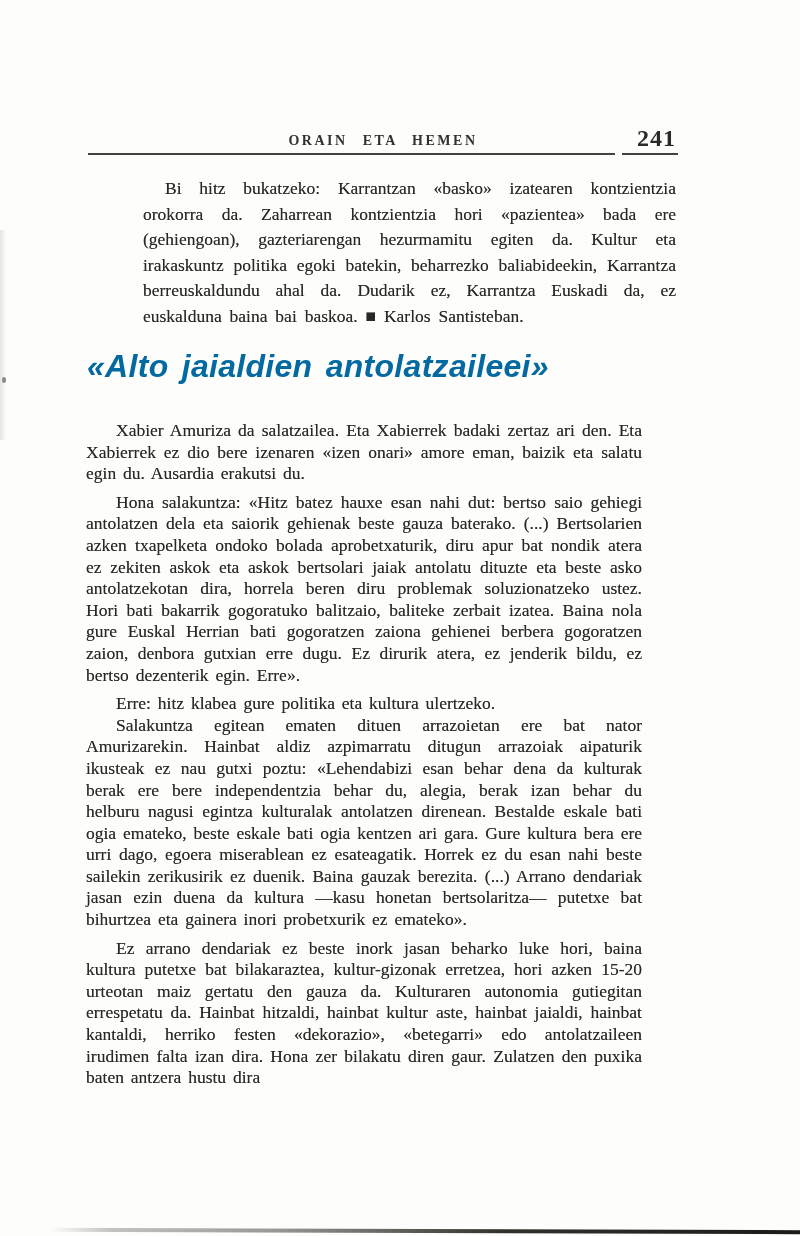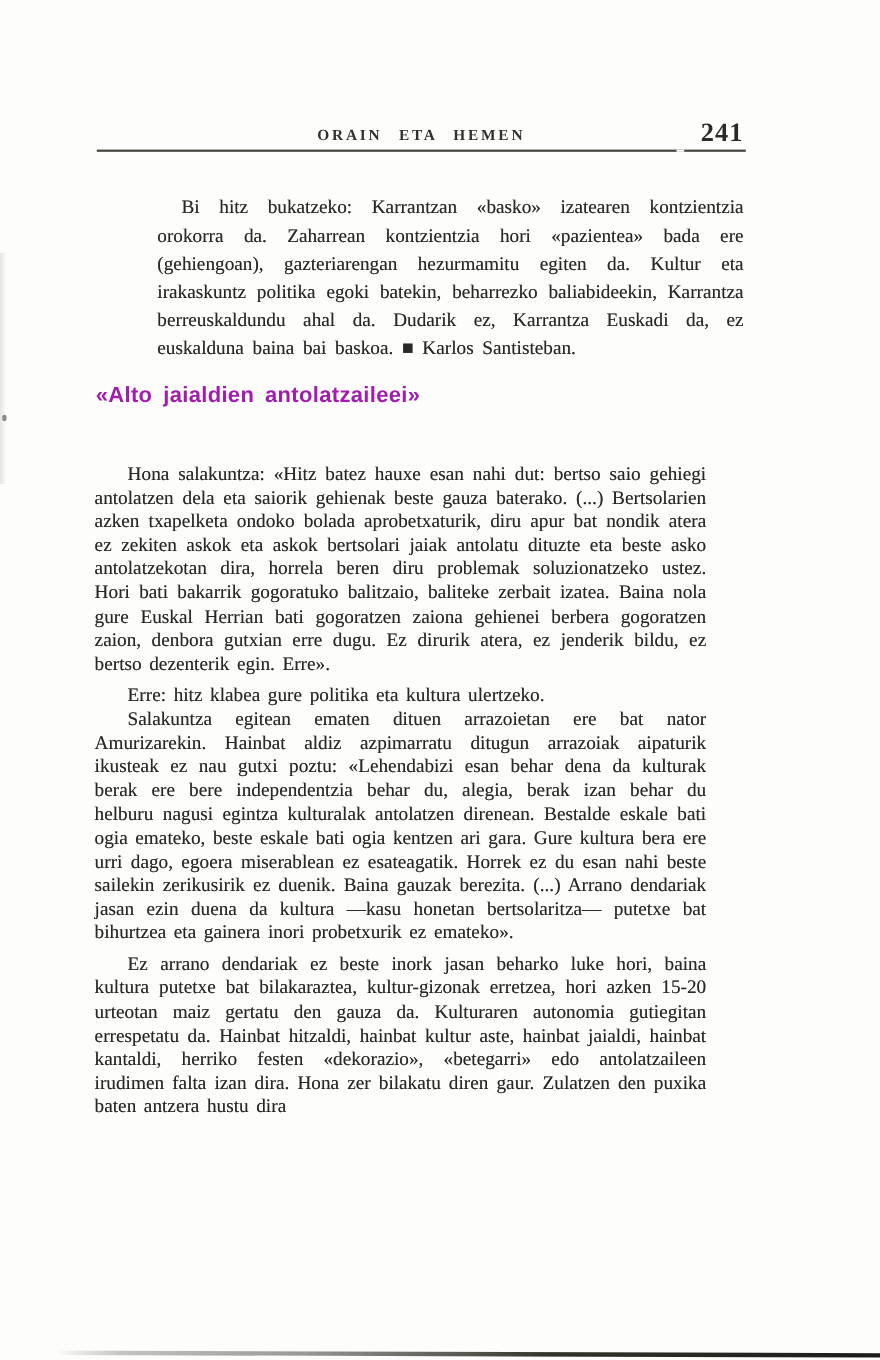--- a/index.html
+++ b/index.html
@@ -9,21 +9,21 @@
     background: #fdfdfc;
     font-family: "Liberation Serif", serif;
     color: #2a2824;
     overflow: hidden;
   }
   .page { position: absolute; inset: 0; }
 
   
   .running-head {
     position: absolute;
-    top: 108px; left: 88px; width: 590px; height: 30px;
+    top: 125px; left: 88px; width: 590px; height: 30px;
     border-bottom: 2px solid #44423c;
   }
   .running-head .gap {
     position: absolute; bottom: -2px; left: 527px; width: 7px; height: 2px;
     background: #fdfdfc;
   }
   .running-title {
     position: absolute; left: 0; right: 0; bottom: 4px;
     text-align: center;
     font-size: 14px; font-weight: 700;
@@ -45,23 +45,24 @@
     text-indent: 22px;
     word-spacing: 3.5px;
     text-shadow: 0 0 0.4px rgba(42,40,36,0.55);
   }
 
   
   .section-heading {
     position: absolute;
     top: 348px; left: 87px; width: 600px;
     font-family: "Liberation Sans", sans-serif;
-    font-size: 20px; font-weight: 700;
+    font-size: 32px; font-weight: 700;
     letter-spacing: 0.3px; word-spacing: 4px;
-    color: #a21caf;
+    color: #0369a1;
+    font-style: italic;
   }
 
   
   .article-body {
     position: absolute;
     top: 420px; left: 86px; width: 556px;
   }
   .para {
     font-size: 17.5px; line-height: 21.6px;
     text-align: justify;
@@ -102,20 +103,21 @@
     <div class="running-title">ORAIN ETA HEMEN</div>
     <div class="page-number">241</div>
     <div class="gap"></div>
   </div>
 
   <div class="closing-note"><span class="it">Bi hitz bukatzeko</span><span>: Karrantzan «basko» izatearen kontzientzia orokorra da. Zaharrean kontzientzia hori «pazientea» bada ere (gehiengoan), gazteriarengan hezurmamitu egiten da. Kultur eta irakaskuntz politika egoki batekin, beharrezko baliabideekin, Karrantza berreuskaldundu ahal da. Dudarik ez, Karrantza Euskadi da, ez euskalduna baina bai baskoa. </span><span>■ </span><span class="it">Karlos Santisteban.</span></div>
 
   <h1 class="section-heading">«Alto jaialdien antolatzaileei»</h1>
 
   <div class="article-body">
+    <div class="para"><span>Xabier Amuriza da salatzailea. Eta Xabierrek badaki zertaz ari den. Eta Xabierrek ez dio bere izenaren «izen onari» amore eman, baizik eta salatu egin du. Ausardia erakutsi du.</span></div>
     <div class="para"><span>Hona salakuntza: «Hitz batez hauxe esan nahi dut: bertso saio gehiegi antolatzen dela eta saiorik gehienak beste gauza baterako. (...) Bertsolarien azken txapelketa ondoko bolada aprobetxaturik, diru apur bat nondik atera ez zekiten askok eta askok bertsolari jaiak antolatu dituzte eta beste asko antolatzekotan dira, horrela beren diru problemak soluzionatzeko ustez. Hori bati bakarrik gogoratuko balitzaio, baliteke zerbait izatea. Baina nola gure Euskal Herrian bati gogoratzen zaiona gehienei berbera gogoratzen zaion, denbora gutxian erre dugu. Ez dirurik atera, ez jenderik bildu, ez bertso dezenterik egin. Erre».</span></div>
     <div class="para"><span>Erre: hitz klabea gure </span><span class="it">politika</span><span> eta </span><span class="it">kultura</span><span> ulertzeko.</span></div>
     <div class="para no-gap"><span>Salakuntza egitean ematen dituen arrazoietan ere bat nator Amurizarekin. Hainbat aldiz azpimarratu ditugun arrazoiak aipaturik ikusteak ez nau gutxi poztu: «Lehendabizi esan behar dena da kulturak berak ere bere independentzia behar du, alegia, berak izan behar du helburu nagusi egintza kulturalak antolatzen direnean. Bestalde eskale bati ogia emateko, beste eskale bati ogia kentzen ari gara. Gure kultura bera ere urri dago, egoera miserablean ez esateagatik. Horrek ez du esan nahi beste sailekin zerikusirik ez duenik. Baina gauzak berezita. (...) Arrano dendariak jasan ezin duena da kultura —kasu honetan bertsolaritza— putetxe bat bihurtzea eta gainera inori probetxurik ez emateko».</span></div>
     <div class="para"><span>Ez arrano dendariak ez beste inork jasan beharko luke hori, baina kultura putetxe bat bilakaraztea, kultur-gizonak erretzea, hori azken 15-20 urteotan </span><span class="it">maiz gertatu den</span><span> gauza da. Kulturaren autonomia gutiegitan errespetatu da. Hainbat hitzaldi, hainbat kultur aste, hainbat jaialdi, hainbat kantaldi, herriko festen «dekorazio», «betegarri» edo antolatzaileen irudimen falta izan dira. Hona zer bilakatu diren gaur. Zulatzen den puxika baten antzera hustu dira</span></div>
   </div>
 
   <div class="scan-smudge"></div>
   <div class="scan-speck"></div>
   <div class="scan-edge"></div>
 

